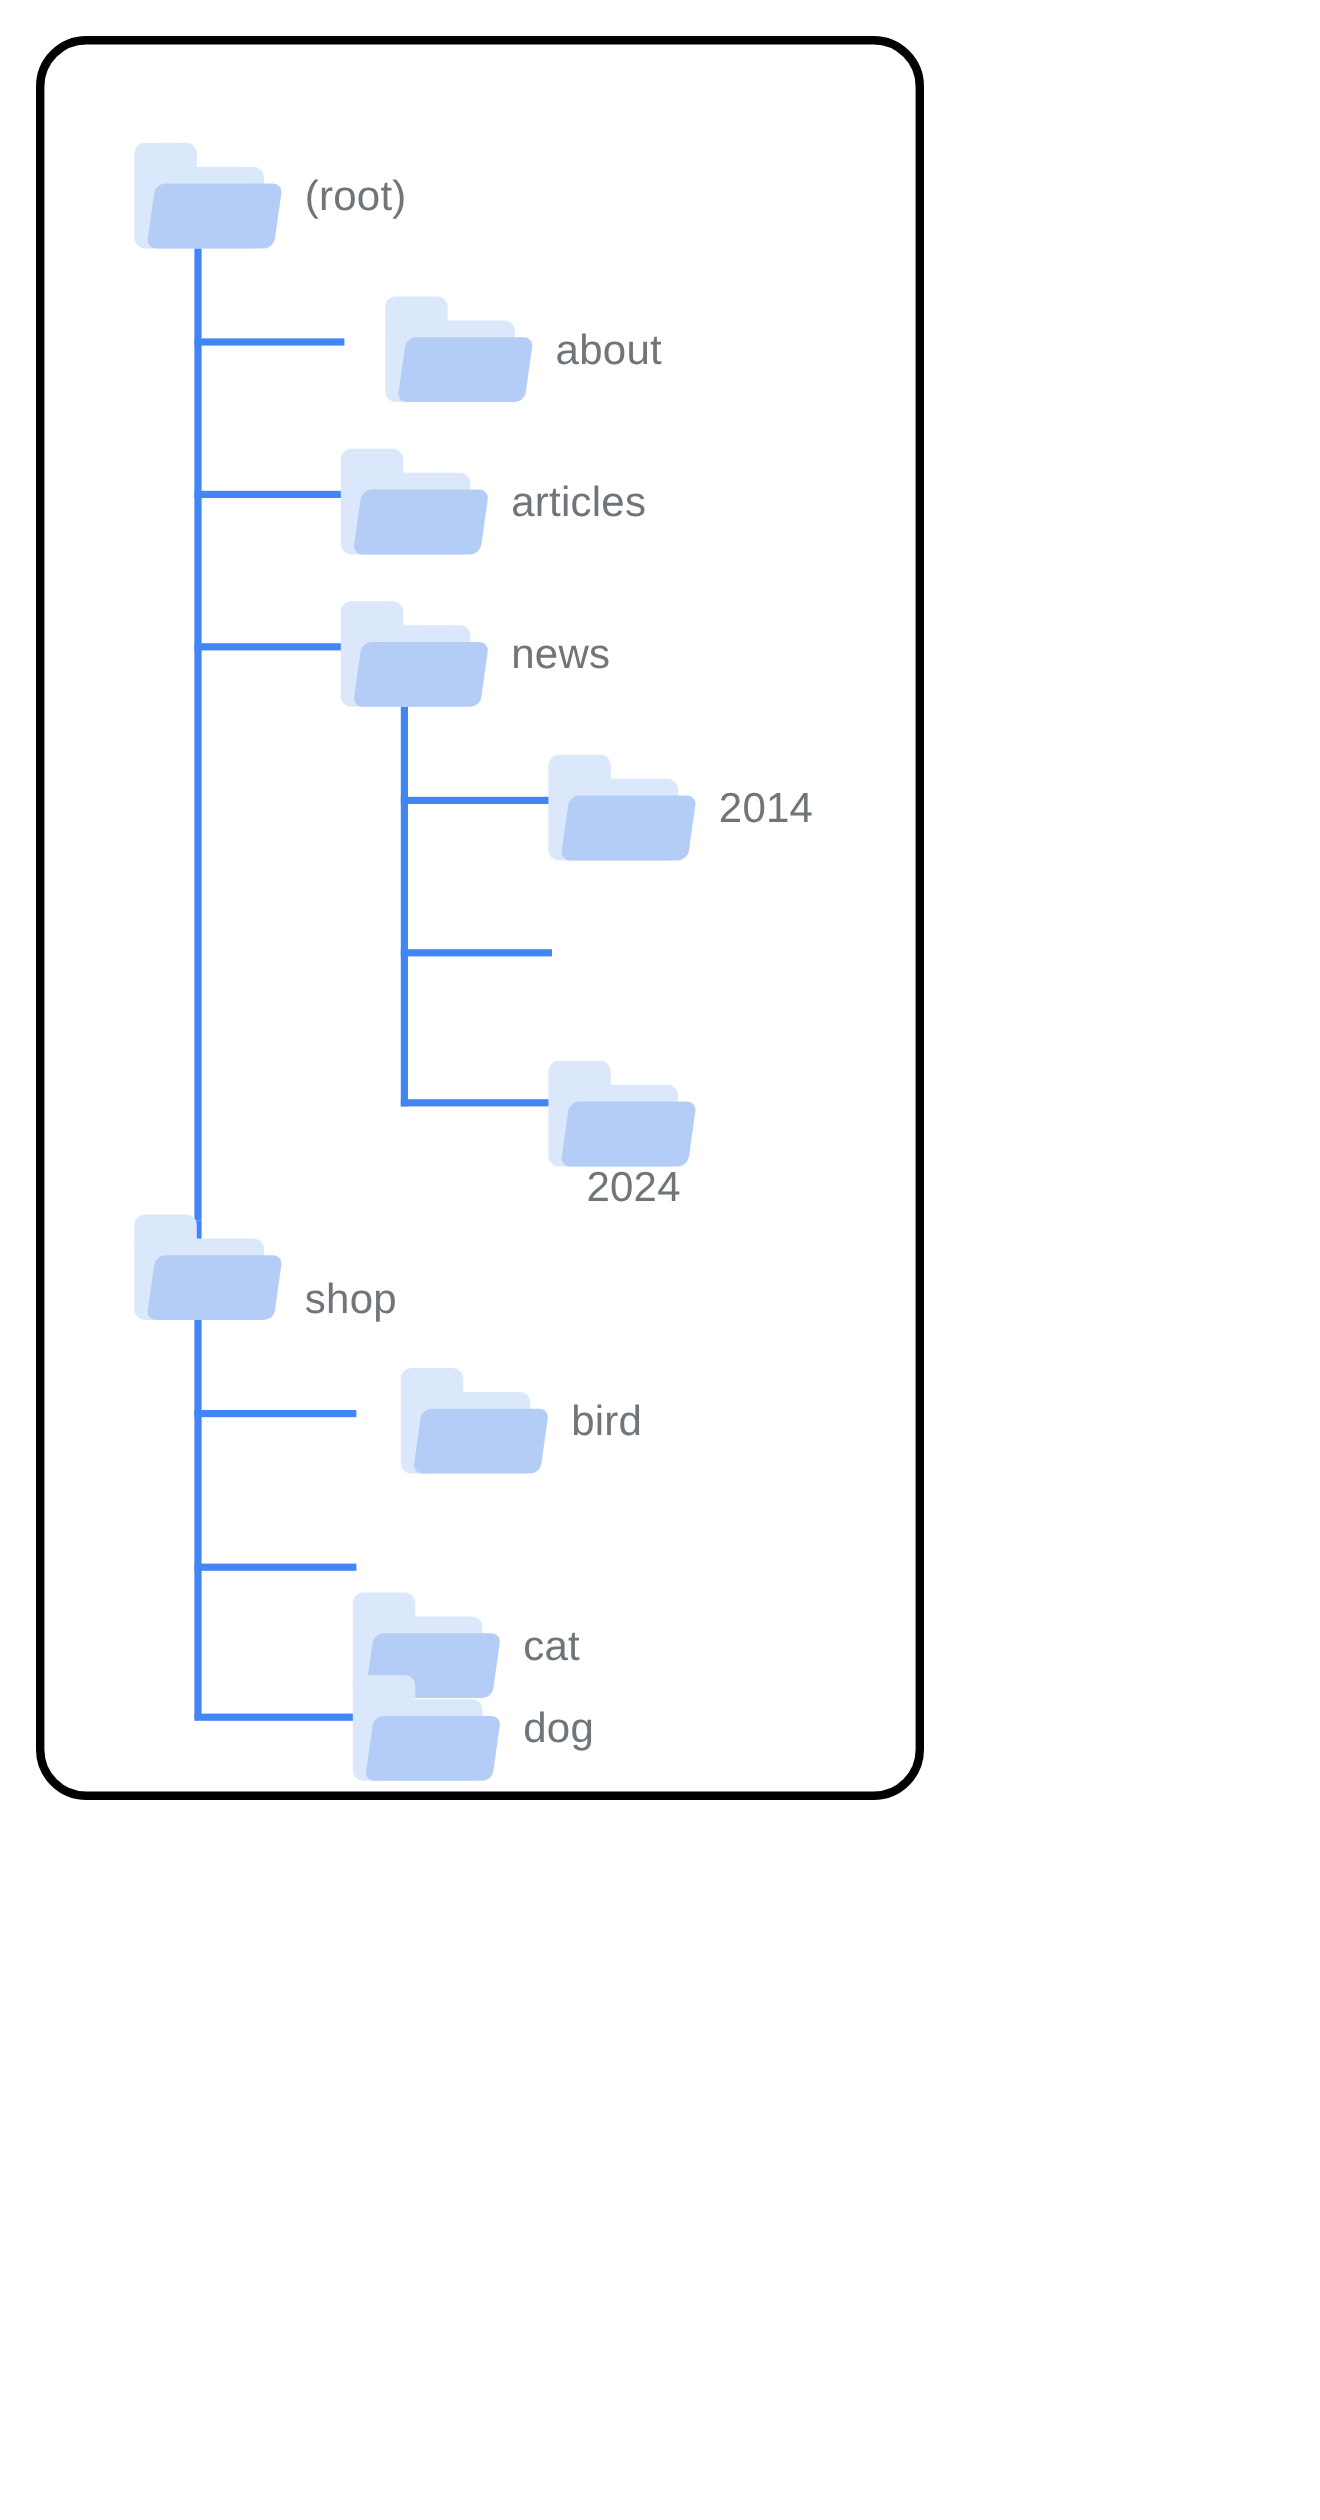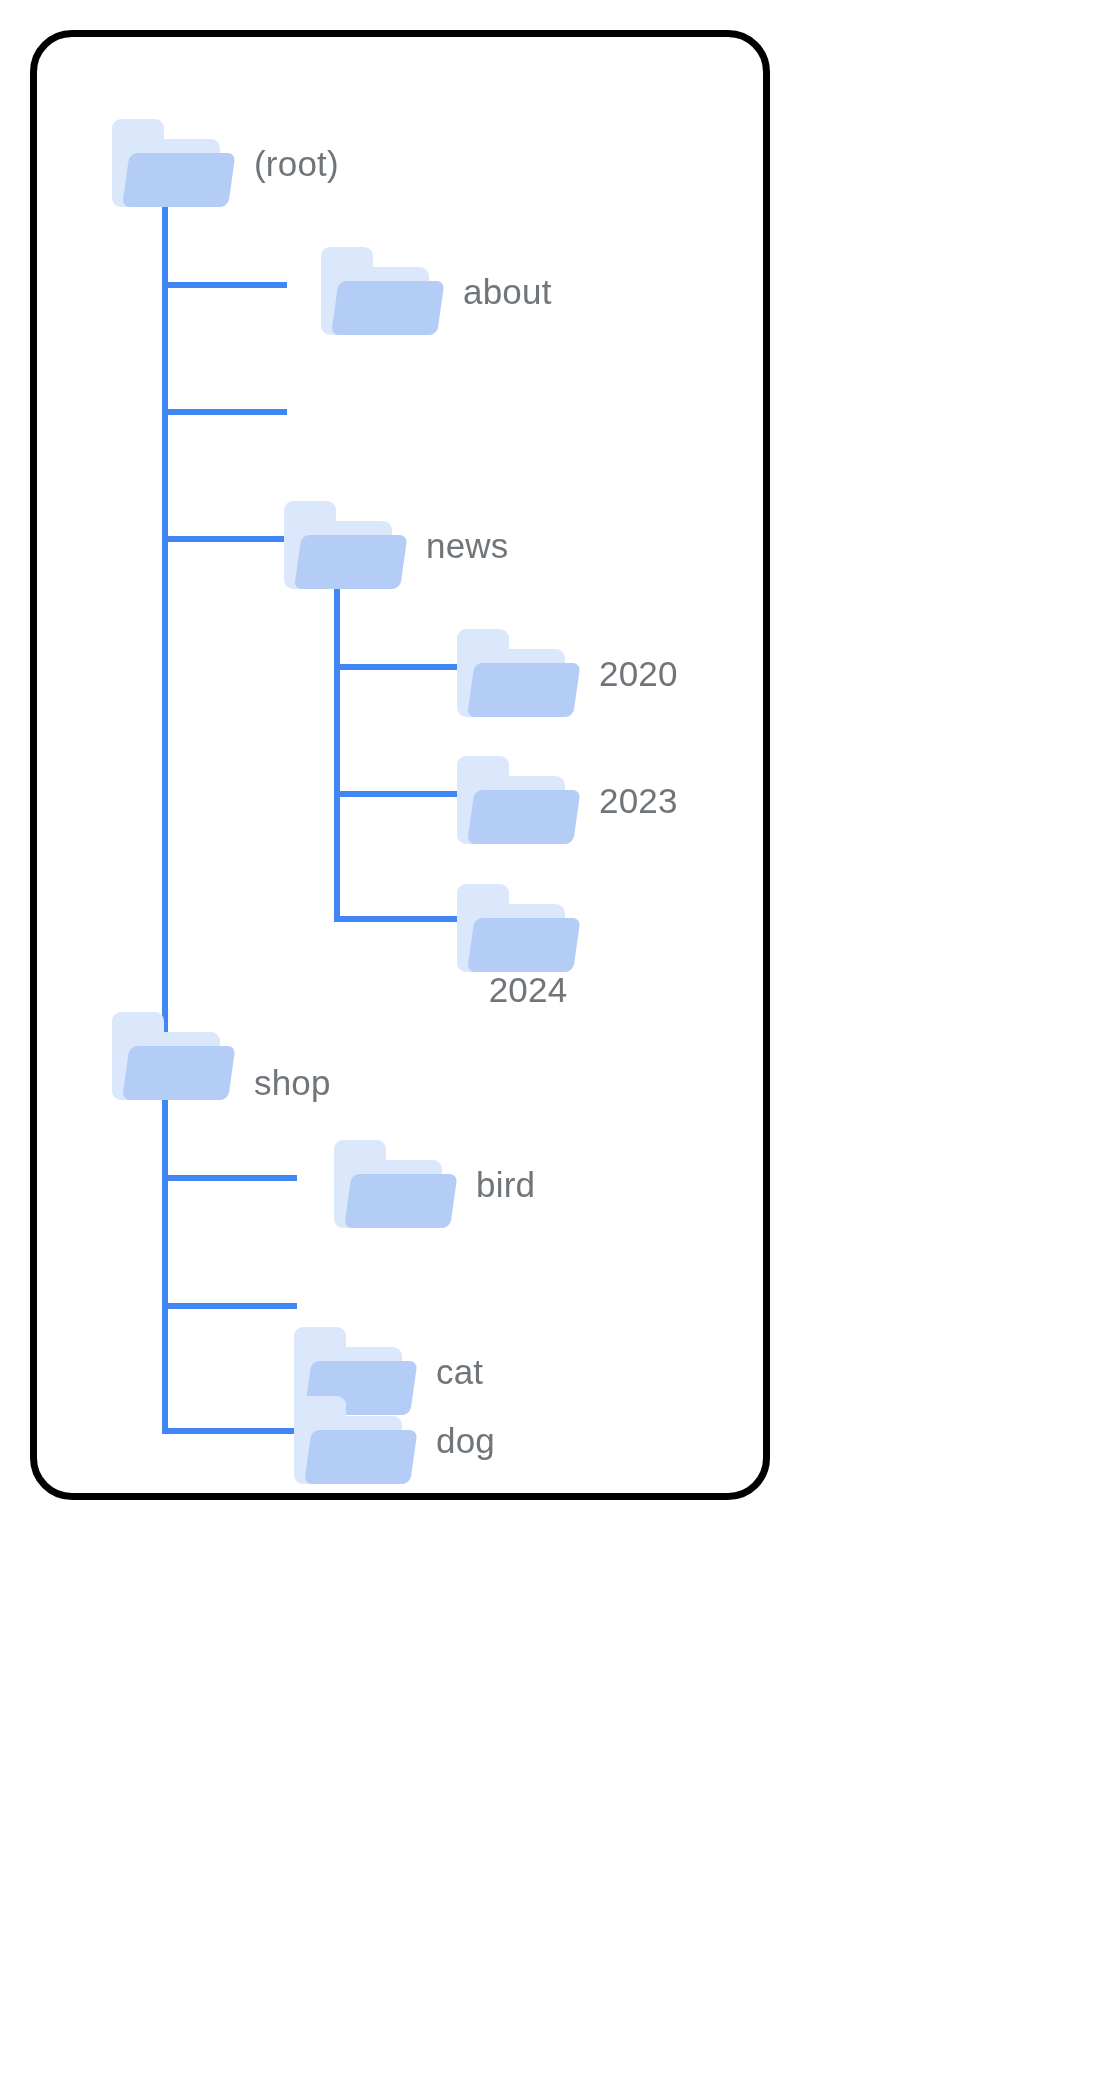--- a/index.html
+++ b/index.html
@@ -106,43 +106,43 @@
         <span class="node-label">(root)</span>
       </div>
       <div class="tree-node" style="left: 247px; top: 210px; padding-left: 37px;">
         <div class="folder-icon">
           <div class="fi-tab"></div>
           <div class="fi-back"></div>
           <div class="fi-front"></div>
         </div>
         <span class="node-label">about</span>
       </div>
+      <div class="tree-node" style="left: 247px; top: 337px;">
+        <div class="folder-icon">
+          <div class="fi-tab"></div>
+          <div class="fi-back"></div>
+          <div class="fi-front"></div>
+        </div>
+        <span class="node-label">articles</span>
+      </div>
       <div class="tree-node" style="left: 247px; top: 464px; justify-content: center;">
         <div class="folder-icon">
           <div class="fi-tab"></div>
           <div class="fi-back"></div>
           <div class="fi-front"></div>
         </div>
         <span class="node-label">news</span>
       </div>
       <div class="tree-node" style="left: 420px; top: 592px;">
         <div class="folder-icon">
           <div class="fi-tab"></div>
           <div class="fi-back"></div>
           <div class="fi-front"></div>
         </div>
-        <span class="node-label">2020</span>
-      </div>
-      <div class="tree-node" style="left: 420px; top: 719px;">
-        <div class="folder-icon">
-          <div class="fi-tab"></div>
-          <div class="fi-back"></div>
-          <div class="fi-front"></div>
-        </div>
-        <span class="node-label">2023</span>
+        <span class="node-label">2014</span>
       </div>
       <div class="tree-node" style="left: 420px; top: 847px; flex-direction: column;">
         <div class="folder-icon">
           <div class="fi-tab"></div>
           <div class="fi-back"></div>
           <div class="fi-front"></div>
         </div>
         <span class="node-label">2024</span>
       </div>
       <div class="tree-node" style="left: 75px; top: 975px; align-items: flex-end;">

